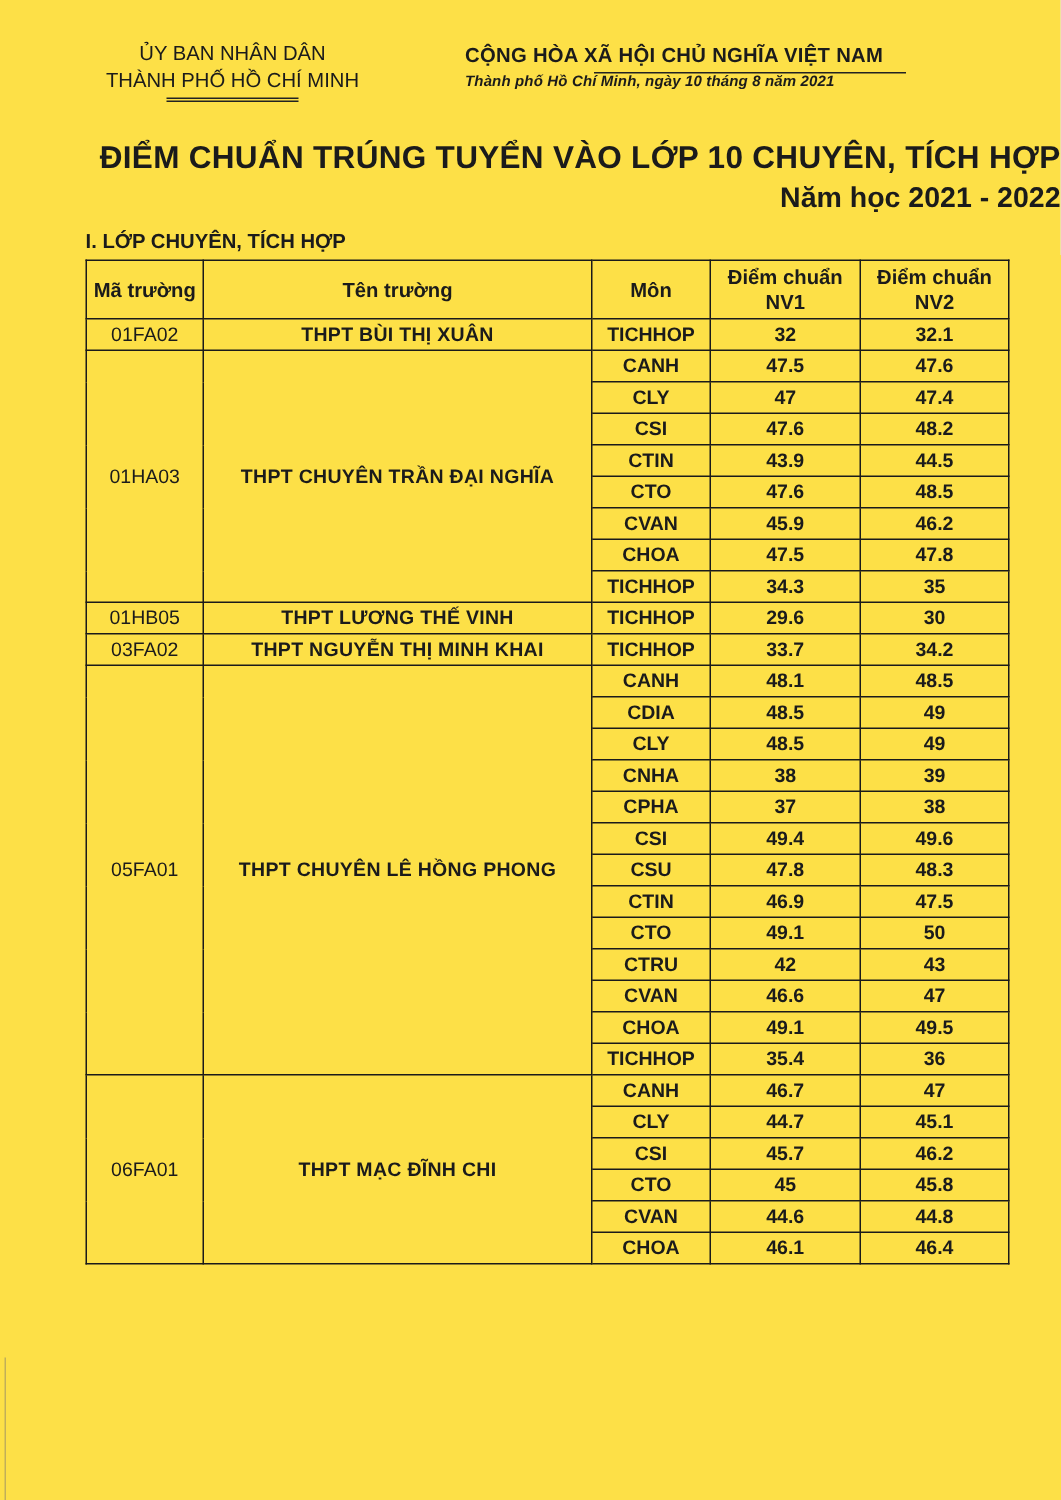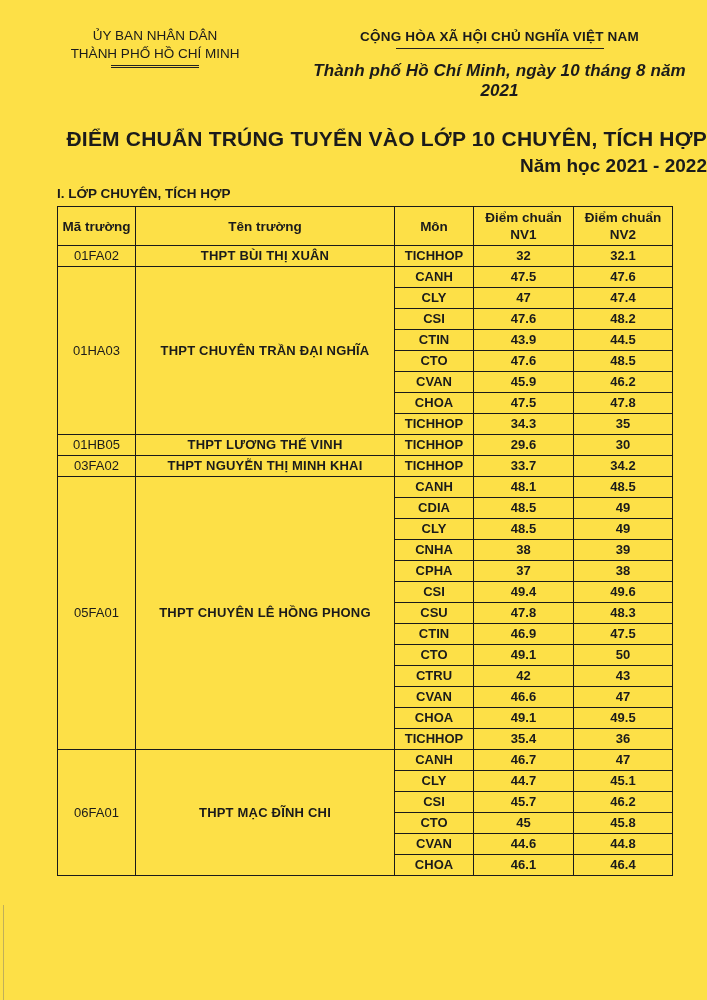--- a/index.html
+++ b/index.html
@@ -41,21 +41,20 @@
     letter-spacing: 0.2px;
   }
   .rule-left {
     width: 88px;
     margin: 2px auto 0 auto;
     border-top: 3px double #222;
     height: 0;
   }
   .header-right {
     flex: 1;
-    text-align: center;
     padding-right: 18px;
   }
   .header-right .national-title {
     font-weight: bold;
     font-size: 13.5px;
     line-height: 19px;
     letter-spacing: 0.2px;
   }
   .header-right .motto {
     font-weight: bold;
@@ -65,22 +64,22 @@
   }
   .rule-right {
     width: 208px;
     margin: 2px auto 0 auto;
     border-top: 1.7px solid #222;
     height: 0;
   }
   .dateline {
     font-style: italic;
     font-weight: 600;
-    font-size: 17px;
-    margin-top: 12px;
+    font-size: 10px;
+    margin-top: 0;
     letter-spacing: 0.1px;
   }
   .doc-title {
     text-align: right;
     font-weight: bold;
     font-size: 21px;
     margin-top: 26px;
     letter-spacing: 0.2px;
   }
   .doc-subtitle {

